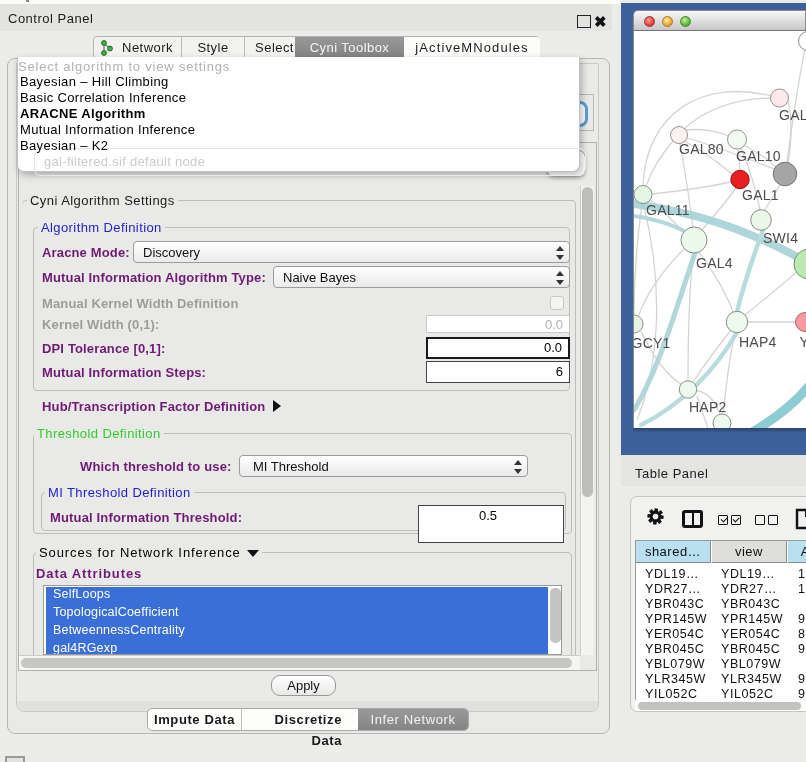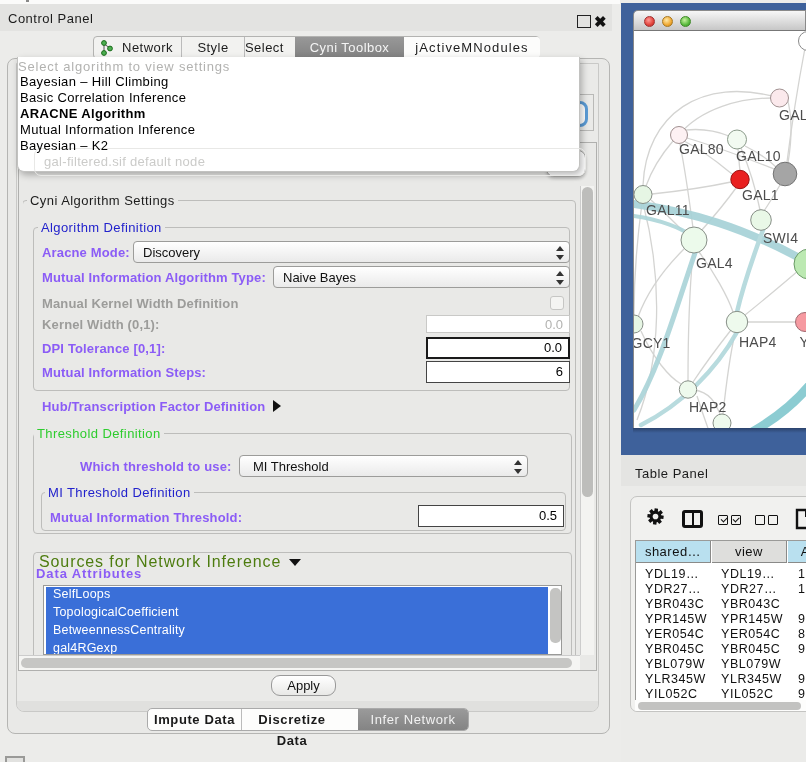--- a/index.html
+++ b/index.html
@@ -1,20 +1,20 @@
 <!DOCTYPE html>
 <html><head>
 <meta charset="utf-8">
 <style>
 * { margin:0; padding:0; box-sizing:border-box; }
 html,body { width:806px; height:762px; overflow:hidden; }
 body { font-family:"Liberation Sans", sans-serif; background:#ececea; }
 #root { position:absolute; left:0; top:0; width:806px; height:762px; overflow:hidden; background:#ececea; }
 .abs { position:absolute; }
-.lbl { font-size:13px; font-weight:700; color:#8b5cf6; white-space:nowrap; letter-spacing:0.15px; }
+.lbl { font-size:13px; font-weight:700; color:#701a75; white-space:nowrap; letter-spacing:0.15px; }
 .lbl.dis { color:#9c9c9a; }
 .fld { background:#fff; text-align:right; padding-right:6px; font-size:13px; }
 .combo { background:linear-gradient(#ffffff,#eaeaea); border:1px solid #9c9c9a; border-radius:4px; font-size:13px; color:#111;padding-left:8px; }
 .combo span { position:absolute; left:9px; top:3px; white-space:nowrap; }
 .combo .ar { position:absolute; right:5px; top:4px; width:8px; height:14px; }
 .combo .ar:before { content:""; position:absolute; left:0; top:0; width:0; height:0; border-left:4px solid transparent; border-right:4px solid transparent; border-bottom:5px solid #333; }
 .combo .ar:after { content:""; position:absolute; left:0; bottom:0; width:0; height:0; border-left:4px solid transparent; border-right:4px solid transparent; border-top:5px solid #333; }
 .li { font-size:12.5px; color:#fff; height:18px; line-height:18px; white-space:nowrap; letter-spacing:0.2px; }
 .pi { left:2px; font-size:13px; color:#000; white-space:nowrap; letter-spacing:0.35px; }
 .cb { width:10px; height:10px; border:1.5px solid #111; border-radius:1px; }
@@ -37,21 +37,21 @@
 <div class="abs" style="left:577px;top:15px;width:14px;height:13px;border:1.5px solid #222;"></div>
 <div class="abs" style="left:594px;top:13px;font-size:15px;font-weight:700;color:#111;">✖</div>
 
 <div class="abs" style="left:7px;top:58px;width:603px;height:676px;background:#e9e9e7;border:1px solid #b5b5b3;border-radius:8px;"></div>
 <div class="abs" style="left:15.5px;top:63px;width:583px;height:649px;background:#eaeae8;border:1px solid #c9c9c7;border-radius:0 0 8px 8px;"></div>
 <div class="abs" style="left:16.5px;top:701px;width:581px;height:10px;background:#e0e0de;border-radius:0 0 7px 7px;"></div>
 
 <div id="tabstrip" class="abs" style="left:93px;top:36px;width:447px;height:23px;background:#f2f2f0;border:1px solid #b3b3b1;border-radius:4px;font-size:13px;letter-spacing:0.45px;color:#1c1c1c;">
   <div class="abs" style="left:0;top:0;width:87px;height:21px;line-height:21px;text-align:center;padding-left:20px;">Network</div>
   <div class="abs" style="left:87px;top:0;width:63px;height:21px;line-height:21px;text-align:center;border-left:1px solid #bbb;">Style</div>
-  <div class="abs" style="left:150px;top:0;width:60px;height:21px;line-height:21px;text-align:left;border-left:1px solid #bbb;">Select</div>
+  <div class="abs" style="left:150px;top:0;width:60px;height:21px;line-height:21px;text-align:center;border-left:1px solid #bbb;">Select</div>
   <div class="abs" style="left:201px;top:0;width:109px;height:21px;line-height:21px;text-align:center;background:linear-gradient(#989898,#828282);color:#f5f5f5;">Cyni Toolbox</div>
   <div class="abs" style="left:310px;top:0;width:136px;height:21px;line-height:21px;text-align:center;background:#fcfcfb;border-radius:0 3px 3px 0;letter-spacing:1.1px;">jActiveMNodules</div>
   <svg class="abs" style="left:6px;top:3px;" width="14" height="16" viewBox="0 0 14 16">
     <line x1="4" y1="4" x2="10" y2="8" stroke="#555" stroke-width="1"></line>
     <line x1="4" y1="4" x2="4" y2="12" stroke="#555" stroke-width="1"></line>
     <circle cx="4" cy="3" r="2.4" fill="#4caf50" stroke="#1a6b1a"></circle>
     <circle cx="10" cy="8.5" r="2.4" fill="#4caf50" stroke="#1a6b1a"></circle>
     <circle cx="4" cy="13" r="2.4" fill="#4caf50" stroke="#1a6b1a"></circle>
   </svg>
 </div>
@@ -99,24 +99,24 @@
   <div class="abs" style="left:11px;top:282.5px;background:#e9e9e7;padding:0 3px;font-size:13px;letter-spacing:0.4px;color:#2ecc2e;">Threshold Definition</div>
   <div class="abs lbl" style="left:57px;top:315.5px;">Which threshold to use:</div>
   <div class="abs combo" style="left:216px;top:312px;width:289px;height:22px;">
           <span style="left:13px;">MI Threshold</span>
           <i class="ar"></i>
         </div>
 
   <div class="abs" style="left:18px;top:349px;width:525px;height:39px;border:1px solid #bdbdbb;border-radius:4px;"></div>
   <div class="abs" style="left:22px;top:341.5px;background:#e9e9e7;padding:0 3px;font-size:13px;letter-spacing:0.4px;color:#2222cc;">MI Threshold Definition</div>
   <div class="abs lbl" style="left:27px;top:366.5px;">Mutual Information Threshold:</div>
-  <div class="abs fld" style="left:395px;top:362px;width:146px;height:22px;border:1px solid #444;color:#000;line-height:20px;">0.5</div>
+  <div class="abs fld" style="left:395px;top:362px;width:146px;height:38px;border:1px solid #444;color:#000;line-height:20px;text-align:center;">0.5</div>
 
   <div class="abs" style="left:10px;top:409px;width:539px;height:260px;border:1px solid #bdbdbb;border-radius:4px;"></div>
-  <div class="abs" style="left:13px;top:402px;background:#e9e9e7;padding:0 3px;font-size:16px;letter-spacing:0.9px;color:#4d7c0f;margin-top:8px;">Sources for Network Inference <span style="display:inline-block;width:0;height:0;border-top:7px solid #111;border-left:6px solid transparent;border-right:6px solid transparent;vertical-align:middle;margin-left:2px;"></span></div>
+  <div class="abs" style="left:13px;top:402px;background:#e9e9e7;padding:0 3px;font-size:13px;letter-spacing:0.9px;color:#000000;">Sources for Network Inference <span style="display:inline-block;width:0;height:0;border-top:7px solid #111;border-left:6px solid transparent;border-right:6px solid transparent;vertical-align:middle;margin-left:2px;"></span></div>
   <div class="abs lbl" style="left:13px;top:423px;letter-spacing:0.9px;">Data Attributes</div>
 
   <div class="abs" style="left:20px;top:442px;width:519px;height:70px;background:#fff;border:1px solid #9a9a98;overflow:hidden;">
     <div class="abs" style="left:2px;top:1px;width:502px;height:69px;background:#3a6fd8;"></div>
     <div class="abs li" style="left:9px;top:-1px;">SelfLoops</div>
     <div class="abs li" style="left:9px;top:17px;">TopologicalCoefficient</div>
     <div class="abs li" style="left:9px;top:35px;">BetweennessCentrality</div>
     <div class="abs li" style="left:9px;top:53px;">gal4RGexp</div>
     <div class="abs" style="left:506px;top:2px;width:11px;height:55px;background:#c4c4c2;border-radius:5px;"></div>
   </div>
@@ -125,21 +125,21 @@
 
 <div class="abs" style="left:580px;top:186px;width:14px;height:469px;background:#f3f3f1;border-left:1px solid #ccc;"></div>
 <div class="abs" style="left:581.5px;top:187px;width:11px;height:310px;background:#bdbdbb;border-radius:5.5px;"></div>
 <div class="abs" style="left:18.5px;top:655px;width:561px;height:15px;background:#f5f5f3;border-top:1px solid #ccc;"></div>
 <div class="abs" style="left:21px;top:657.5px;width:551px;height:10.5px;background:#c6c6c4;border-radius:5px;"></div>
 
 <div class="abs" style="left:271px;top:675px;width:65px;height:21px;background:linear-gradient(#ffffff,#e8e8e6);border:1px solid #999;border-radius:9px;text-align:center;line-height:19px;font-size:13px;color:#111;">Apply</div>
 
 <div class="abs" style="left:147px;top:708px;width:322px;height:23px;background:#fdfdfc;border:1px solid #aaa;border-radius:5px;font-size:13px;font-weight:700;letter-spacing:0.6px;color:#1a1a1a;">
   <div class="abs" style="left:0;top:0;width:93px;height:21px;line-height:21px;text-align:center;">Impute Data</div>
-  <div class="abs" style="left:93px;top:0;width:101px;height:21px;line-height:21px;text-align:center;border-left:1px solid #bbb;">Discretize Data</div>
+  <div class="abs" style="left:93px;top:0;width:101px;height:21px;line-height:21px;text-align:right;border-left:1px solid #bbb;">Discretize Data</div>
   <div class="abs" style="left:210px;top:0;width:110px;height:21px;line-height:21px;text-align:center;background:linear-gradient(#9a9a9a,#848484);color:#f2f2f2;border-radius:0 4px 4px 0;font-weight:400;">Infer Network</div>
 </div>
 
 <div class="abs" style="left:546px;top:150px;width:40px;height:27px;background:#fff;border:1.5px solid #a6a6a4;border-radius:8px;box-shadow:0 2px 3px rgba(0,0,0,0.2);z-index:4;"></div>
 <div class="abs" style="left:556px;top:101px;width:32px;height:26px;background:#fff;border:3px solid #5b9bd5;border-radius:8px;z-index:4;"></div>
 
 <div class="abs" style="left:17px;top:57px;width:563px;height:115px;background:#fff;border:1px solid #c2c2c0;border-top:none;border-radius:0 0 7px 7px;box-shadow:2px 3px 7px rgba(0,0,0,0.28);z-index:5;">
   <div class="abs" style="left:0;top:2px;width:100%;text-align:left;font-size:13px;letter-spacing:0.8px;color:#b2b2b0;">Select algorithm to view settings</div>
   <div class="abs" style="left:16px;top:91px;width:552px;height:28px;border:1px solid #e8e8e6;border-radius:7px;"></div>
   <div class="abs" style="left:26px;top:97px;font-size:13px;color:#cbcbc9;letter-spacing:0.3px;">gal-filtered.sif default node</div>

